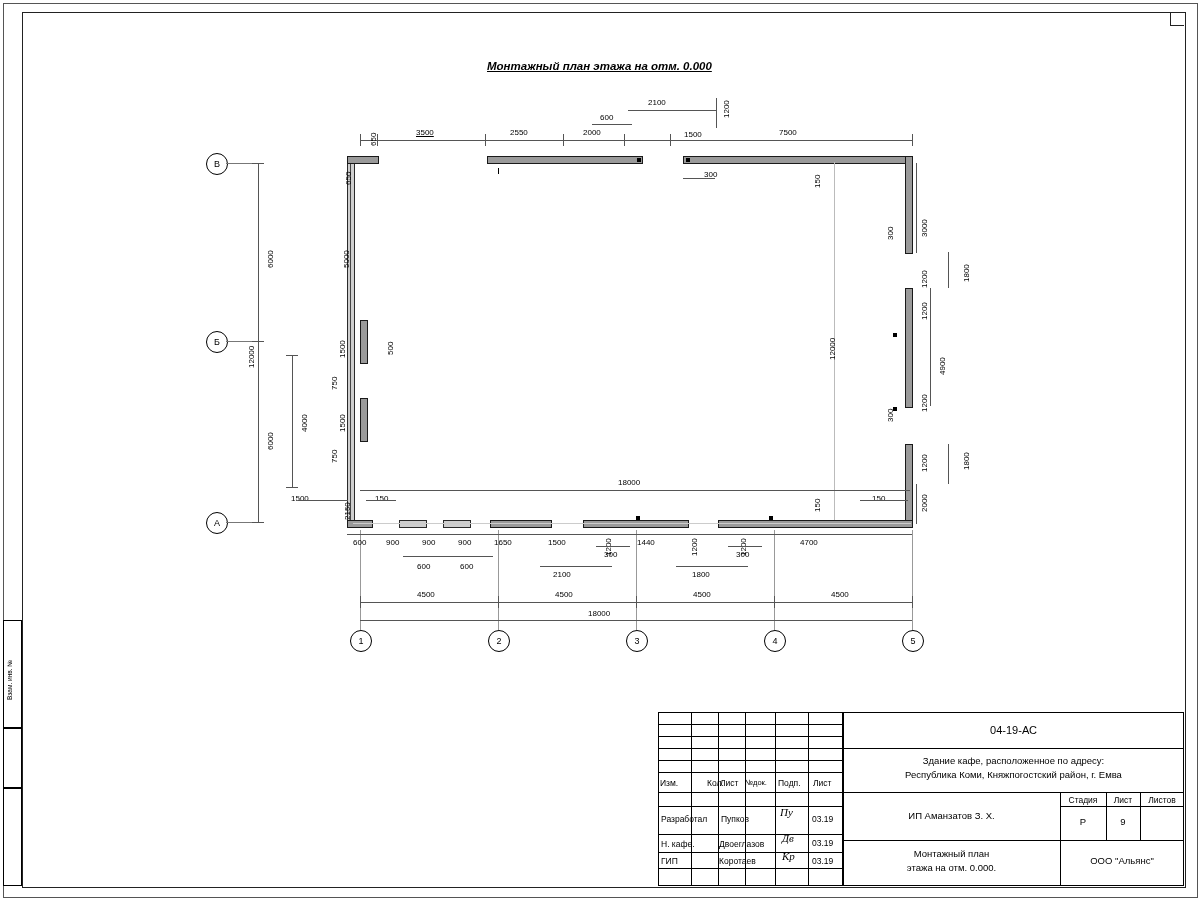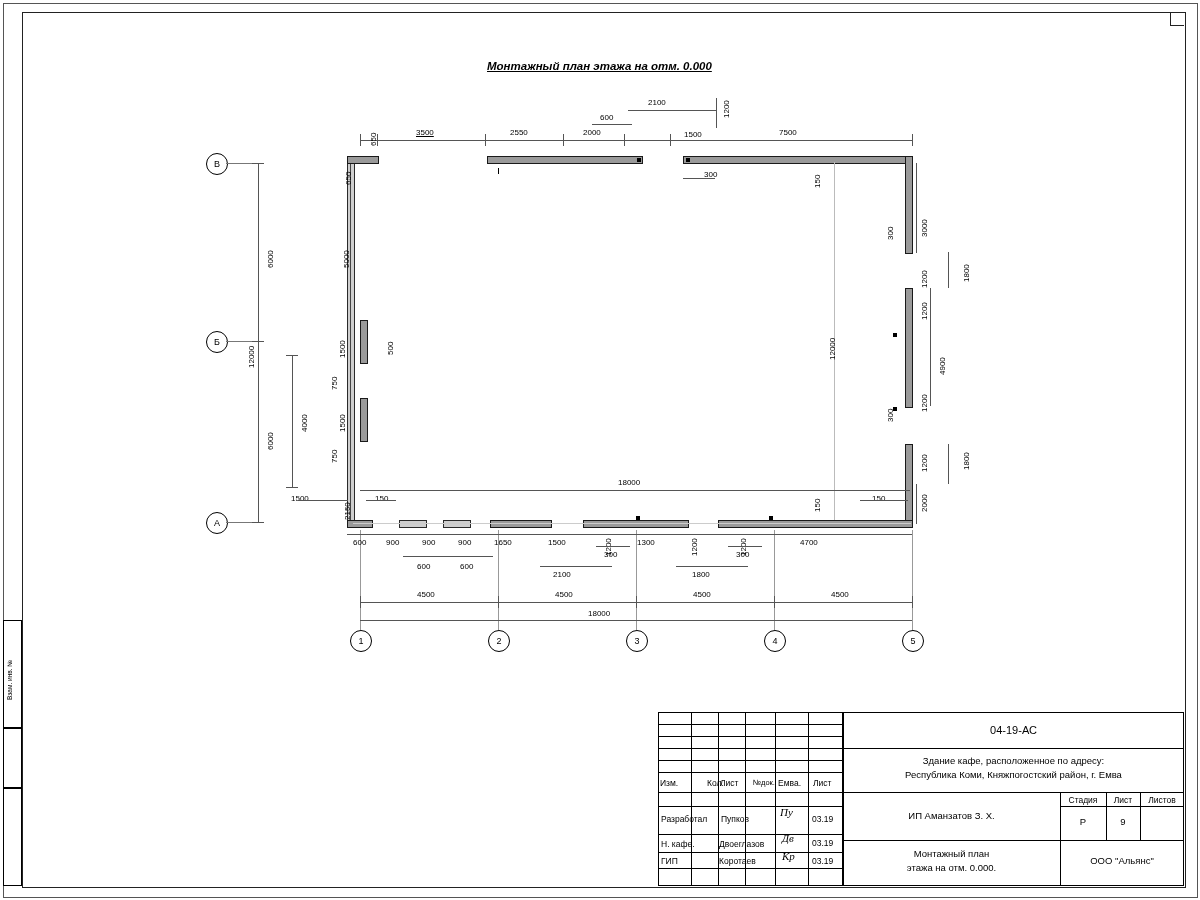--- a/index.html
+++ b/index.html
@@ -180,21 +180,21 @@
   <div class="dimline" style="left:360px;top:490px;width:550px;height:1px;"></div>
 
   <div class="dimline" style="left:347px;top:534px;width:565px;height:1px;"></div>
   <div class="lbl" style="left:353px;top:538px;">600</div>
   <div class="lbl" style="left:386px;top:538px;">900</div>
   <div class="lbl" style="left:422px;top:538px;">900</div>
   <div class="lbl" style="left:458px;top:538px;">900</div>
   <div class="lbl" style="left:494px;top:538px;">1650</div>
   <div class="lbl" style="left:548px;top:538px;">1500</div>
   <div class="lbl v" style="left:604px;top:556px;transform:rotate(-90deg);">1200</div>
-  <div class="lbl" style="left:637px;top:538px;">1300</div>
+  <div class="lbl" style="left:637px;top:538px;">1440</div>
   <div class="lbl v" style="left:690px;top:556px;transform:rotate(-90deg);">1200</div>
   <div class="lbl v" style="left:739px;top:556px;transform:rotate(-90deg);">1200</div>
   <div class="lbl" style="left:800px;top:538px;">4700</div>
 
   <div class="lbl" style="left:417px;top:562px;">600</div>
   <div class="lbl" style="left:460px;top:562px;">600</div>
   <div class="dimline" style="left:403px;top:556px;width:46px;height:1px;"></div>
   <div class="dimline" style="left:447px;top:556px;width:46px;height:1px;"></div>
 
   <div class="lbl" style="left:553px;top:570px;">2100</div>
@@ -237,22 +237,22 @@
   <div class="ln" style="left:658px;top:772px;width:185px;height:1px;background:#000;"></div>
   <div class="ln" style="left:658px;top:792px;width:185px;height:1px;background:#000;"></div>
   <div class="ln" style="left:658px;top:806px;width:185px;height:1px;background:#000;"></div>
   <div class="ln" style="left:658px;top:834px;width:185px;height:1px;background:#000;"></div>
   <div class="ln" style="left:658px;top:852px;width:185px;height:1px;background:#000;"></div>
   <div class="ln" style="left:658px;top:868px;width:185px;height:1px;background:#000;"></div>
 
   <div class="tbtxt" style="left:660px;top:778px;">Изм.</div>
   <div class="tbtxt" style="left:693px;top:778px;padding-left:14px;">Кол.</div>
   <div class="tbtxt" style="left:720px;top:778px;">Лист</div>
-  <div class="tbtxt" style="left:745px;top:778px;font-size:7.5px;padding-left:8px;">№док.</div>
-  <div class="tbtxt" style="left:778px;top:778px;">Емва.</div>
+  <div class="tbtxt" style="left:745px;top:778px;font-size:7.5px;">№док.</div>
+  <div class="tbtxt" style="left:778px;top:778px;">Подп.</div>
   <div class="tbtxt" style="left:813px;top:778px;">Лист</div>
 
   <div class="tbtxt" style="left:661px;top:814px;">Разработал</div>
   <div class="tbtxt" style="left:721px;top:814px;">Пупков</div>
   <div class="sign" style="left:780px;top:806px;font-size:11px;">Пу</div>
   <div class="tbtxt" style="left:812px;top:814px;">03.19</div>
 
   <div class="tbtxt" style="left:661px;top:839px;">Н. кафе.</div>
   <div class="tbtxt" style="left:719px;top:839px;">Двоеглазов</div>
   <div class="sign" style="left:782px;top:832px;font-size:11px;">Дв</div>

